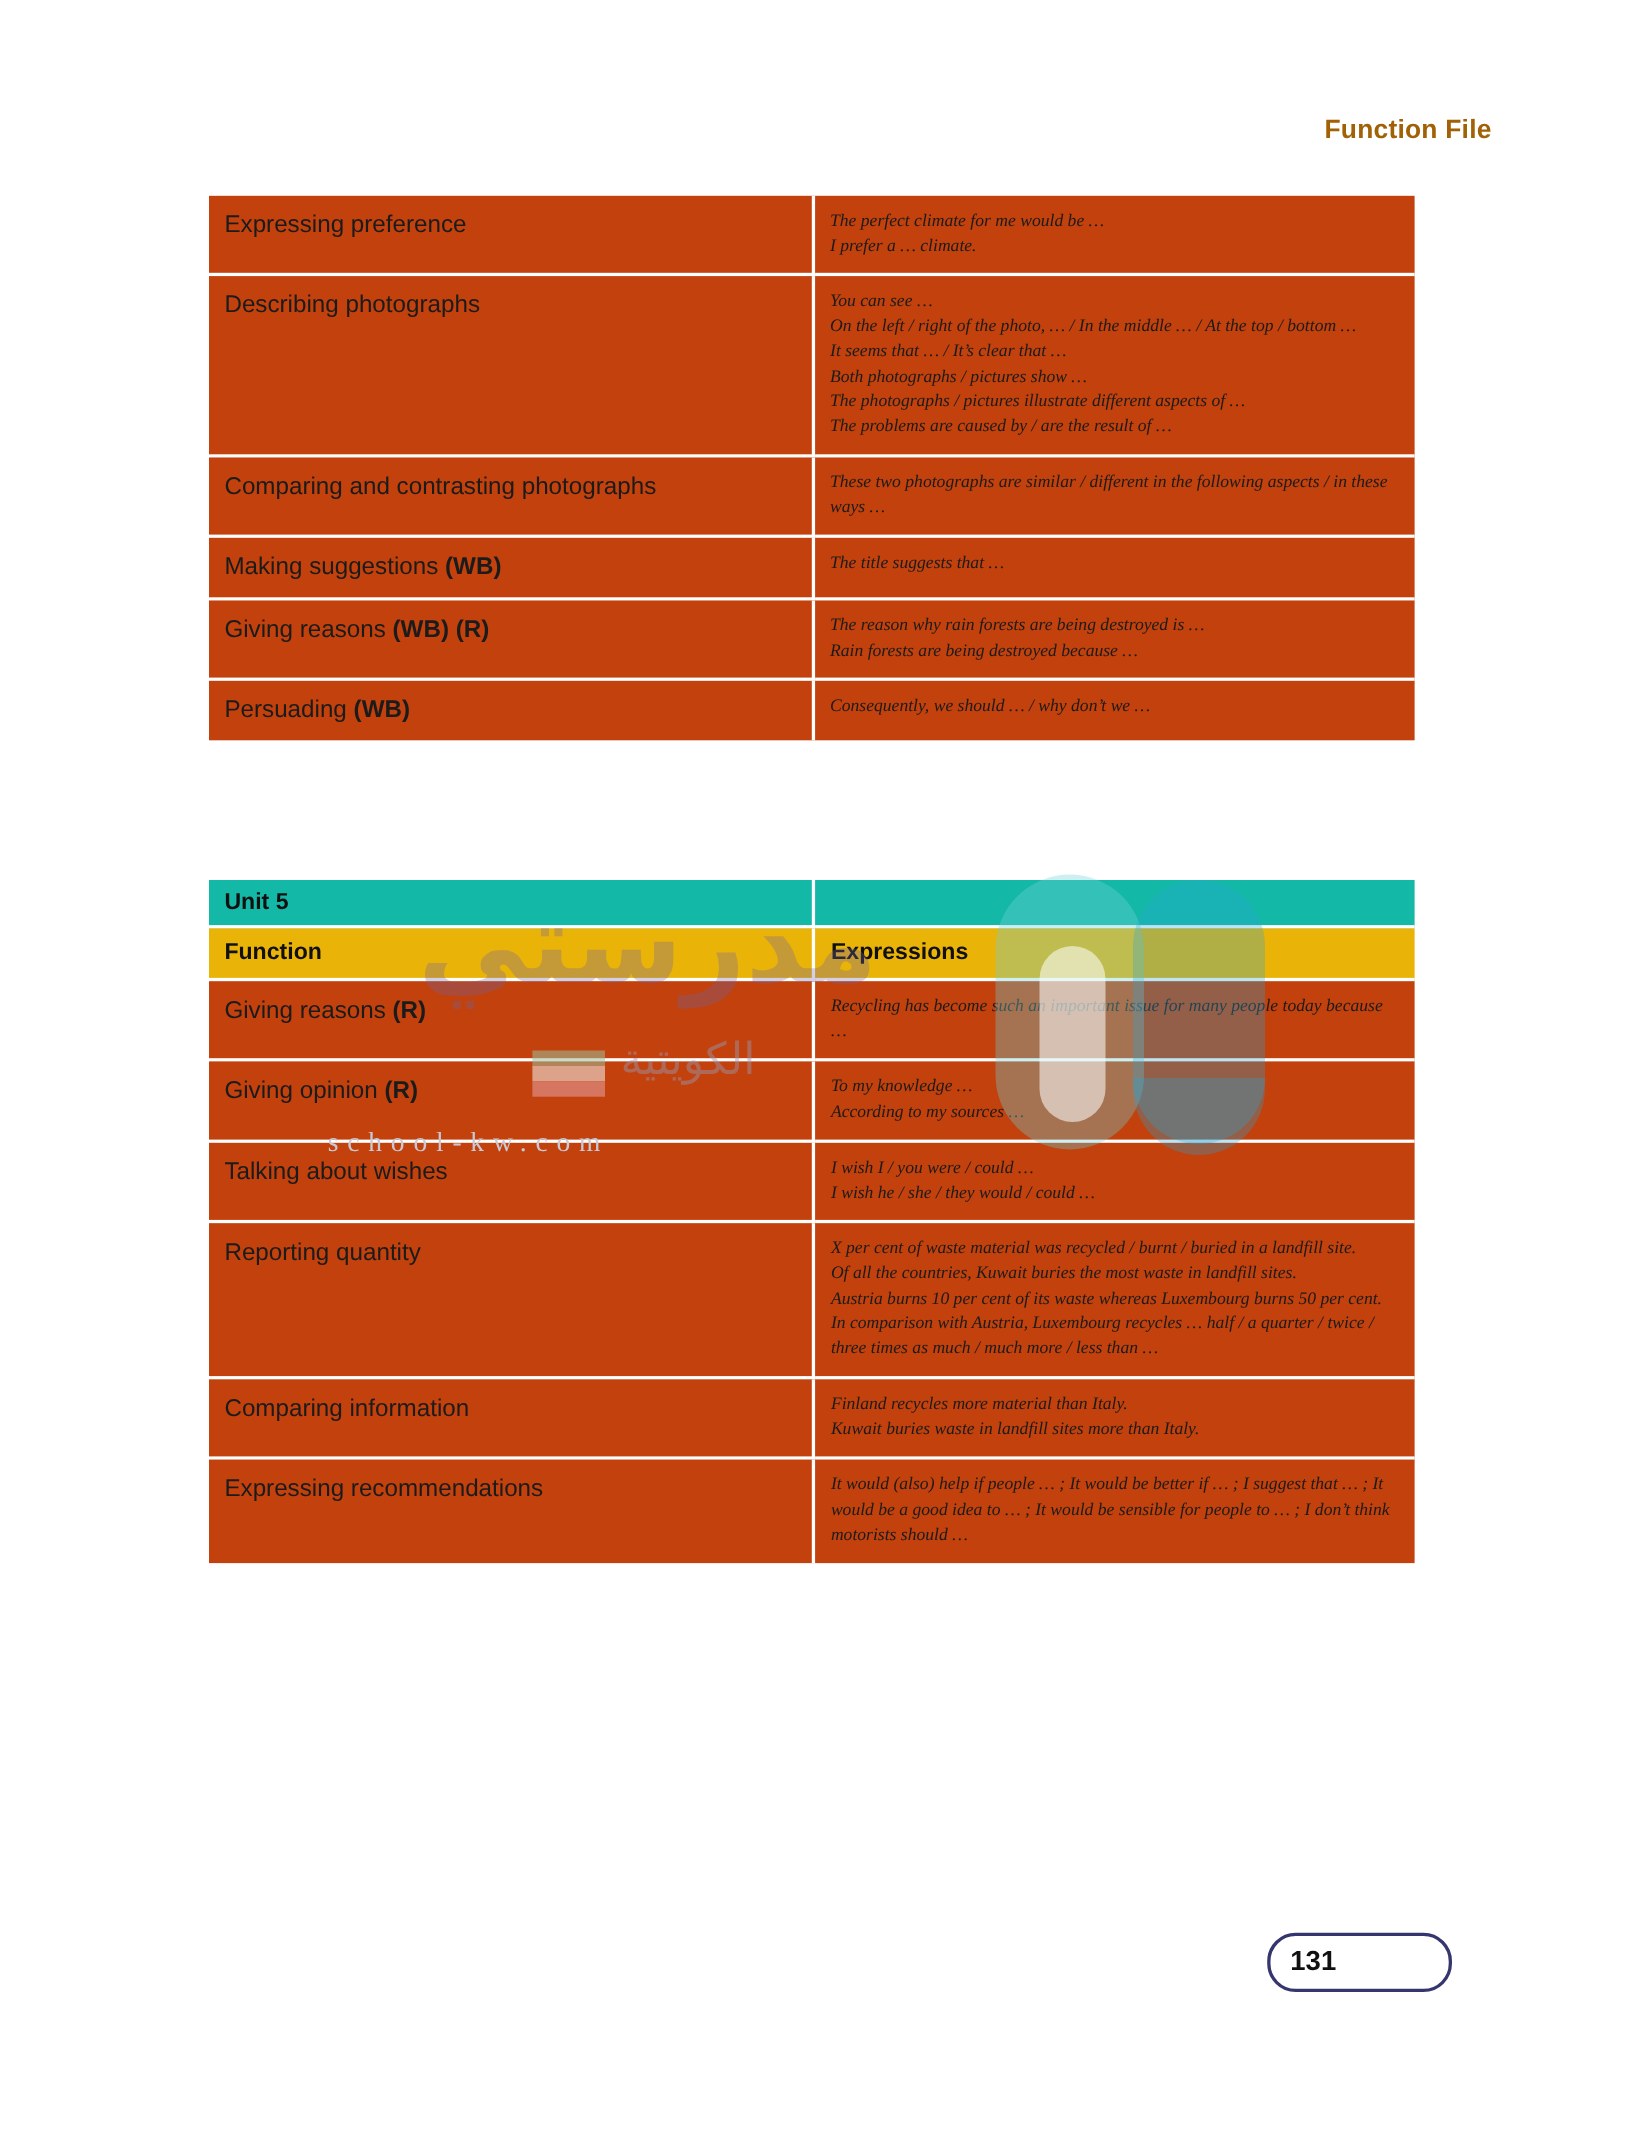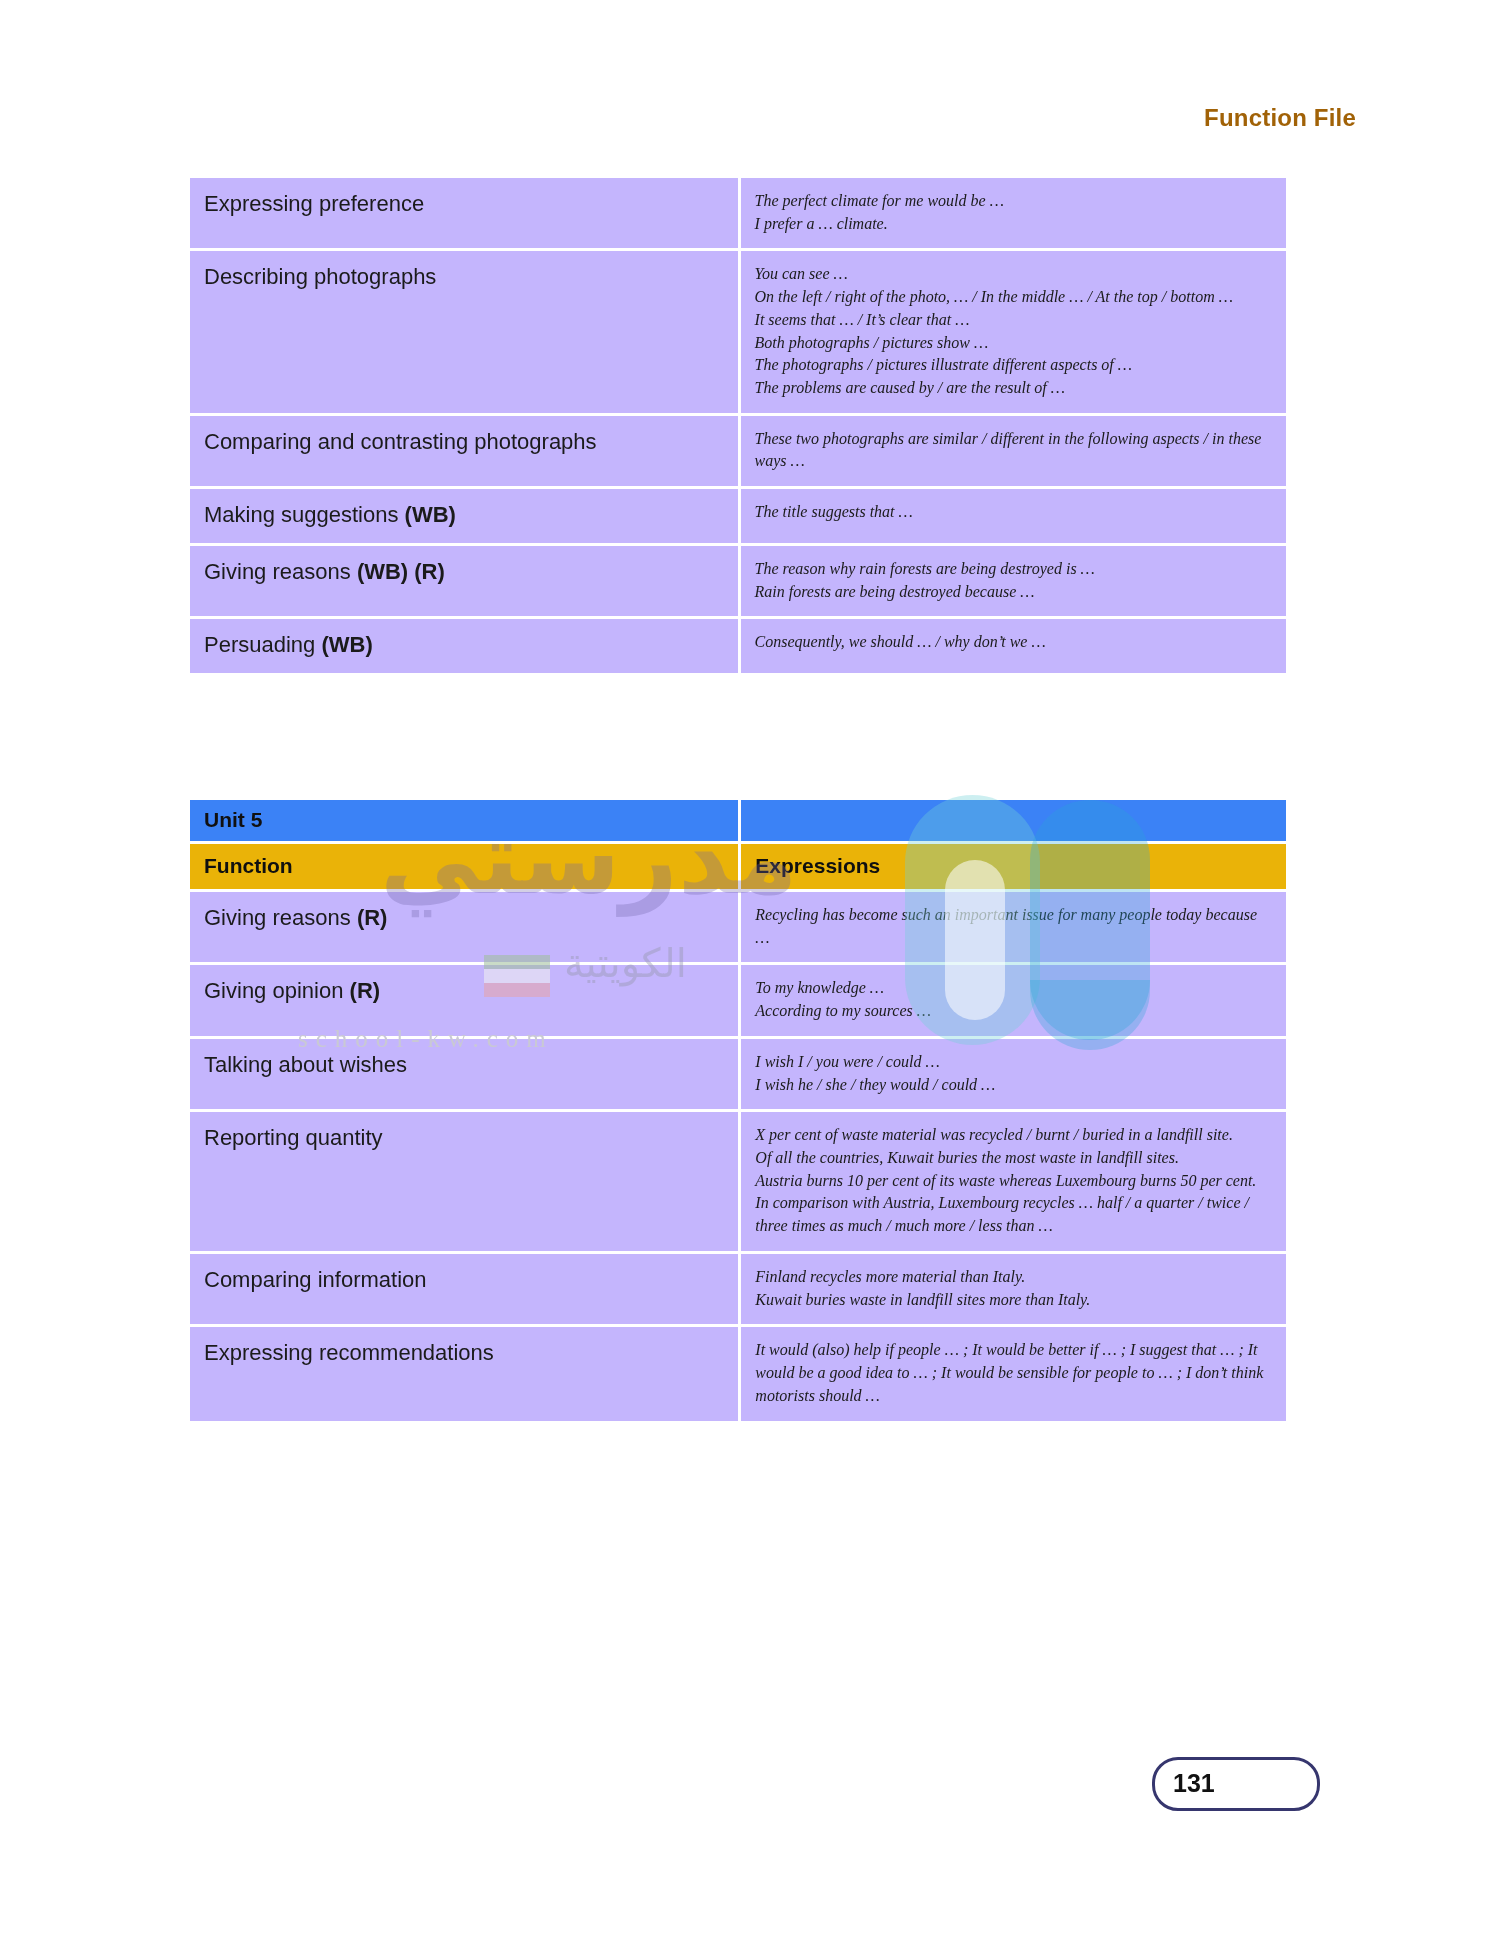--- a/index.html
+++ b/index.html
@@ -136,21 +136,21 @@
   
   .tbl {
     position: absolute;
     left: 190px;
     width: 1096px;
     border-collapse: separate;
     border-spacing: 0;
     z-index: 2;
   }
   .tbl td {
-    background: #c4b5fd;
+    background: #c2410c;
     vertical-align: top;
     padding: 12px 14px 13px 14px;
     border-right: 3px solid #ffffff;
     border-bottom: 3px solid #ffffff;
   }
   .tbl td.col-b { border-right: none; }
   .tbl tr:last-child td { border-bottom: none; }
 
   .col-a { width: 548px; }
   .col-b { width: 548px; }
@@ -172,21 +172,21 @@
   }
   .ex div { white-space: normal; }
 
   
   #table1 { top: 178px; }
 
   
   #table2 { top: 800px; }
 
   .tbl .unit-row td {
-    background: #3b82f6;
+    background: #14b8a6;
     padding: 8px 14px 9px 14px;
   }
   .unit-label {
     font-family: "Liberation Sans", sans-serif;
     font-size: 21px;
     font-weight: 700;
     color: #101010;
   }
   .tbl .head-row td {
     background: #eab308;

